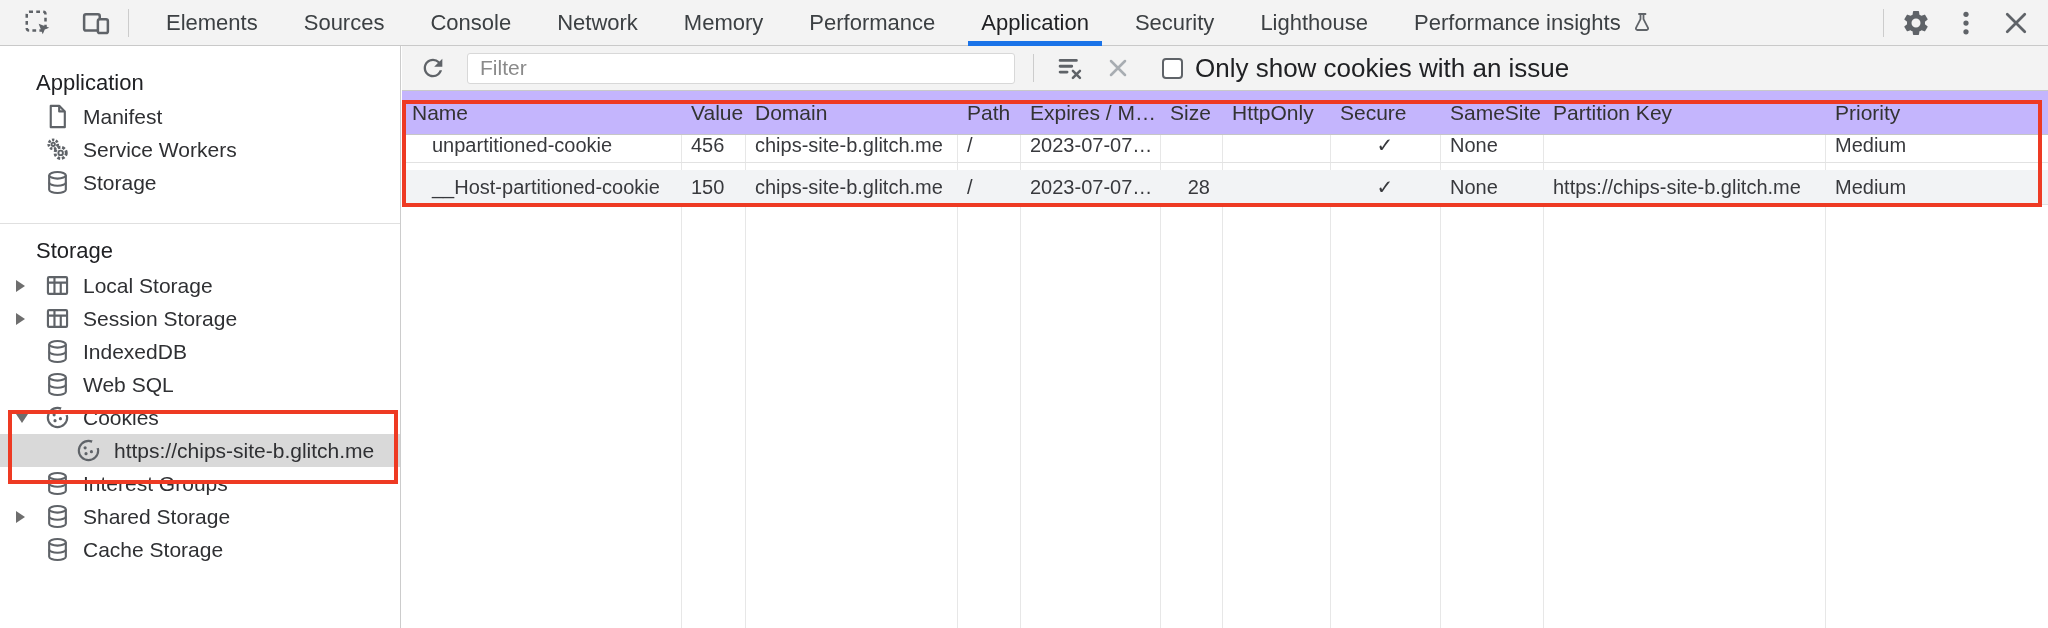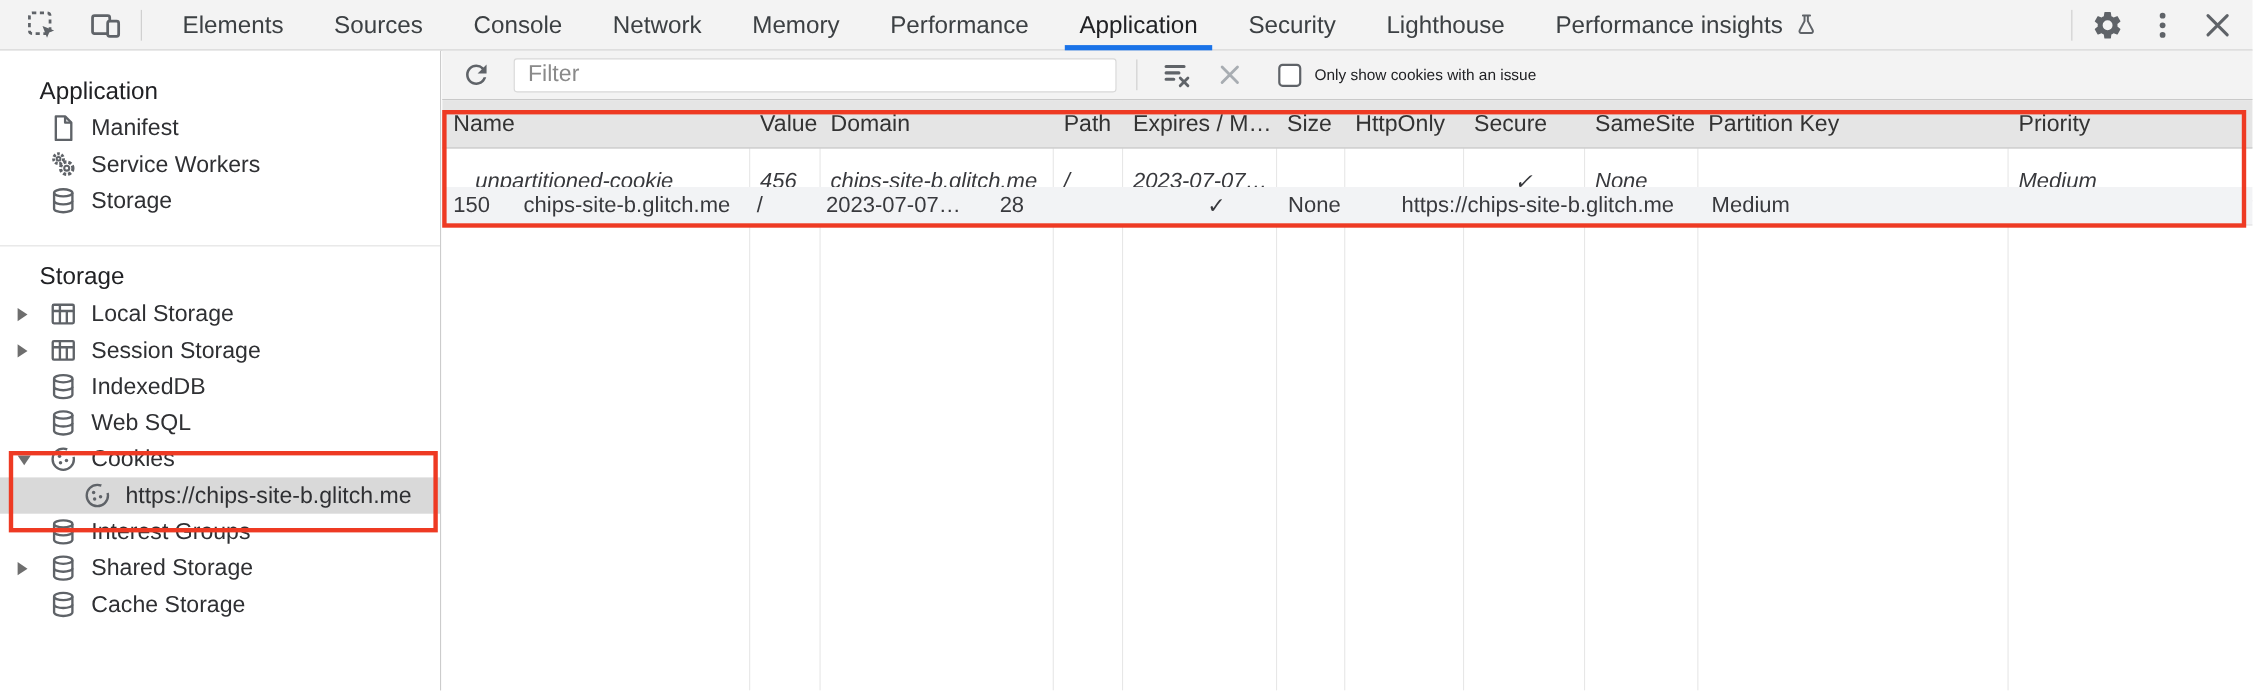--- a/index.html
+++ b/index.html
@@ -47,25 +47,25 @@
   .refresh{margin-left:13px;}
   .filter-input{margin-left:16px;width:548px;height:31px;border:1px solid #d8d8d8;border-radius:3px;
            font-size:21px;padding:0 12px;color:#333;background:#fff;outline:none;
            font-family:"Liberation Sans",sans-serif;box-sizing:border-box;}
   .filter-input::placeholder{color:#8a8a8a;}
   .tb-divider{width:1px;height:28px;background:#ccc;margin-left:18px;flex:none;}
   .clear-filter{margin-left:18px;}
   .clear-x{margin-left:12px;}
   .checkbox{margin-left:26px;width:21px;height:21px;border:2px solid #5f6368;border-radius:4px;
             background:#fff;flex:none;box-sizing:border-box;}
-  .checkbox-label{margin-left:12px;font-size:14px;color:#202124;white-space:nowrap;}
+  .checkbox-label{margin-left:12px;font-size:26px;color:#202124;white-space:nowrap;}
   
   .grid{position:absolute;top:45px;left:0;right:0;bottom:0;background:#fff;overflow:hidden;}
   .vline{position:absolute;top:0;bottom:0;width:1px;background:#e7e7e7;}
-  .thead{position:absolute;top:0;left:0;right:0;height:44px;display:flex;background:#e5e5e5;
+  .thead{position:absolute;top:0;left:0;right:0;height:44px;display:flex;background:#c4b5fd;
          border-bottom:1px solid #c6c6c6;box-sizing:border-box;z-index:2;text-align:right;}
   .th{display:flex;align-items:center;font-size:21px;color:#333;padding-left:10px;
       box-sizing:border-box;overflow:hidden;white-space:nowrap;flex:none;}
   .trow{position:absolute;left:0;right:0;height:35px;display:flex;z-index:1;
         border-bottom:1px solid #e2e2e2;box-sizing:border-box;}
   .trow.alt{background:#f2f3f5;}
   .td{display:flex;align-items:center;font-size:20px;color:#38393d;padding-left:10px;
       box-sizing:border-box;overflow:hidden;white-space:nowrap;flex:none;}
   .td.right{justify-content:flex-end;padding-left:0;padding-right:12px;}
   .td.center{justify-content:center;padding-left:0;}
@@ -377,34 +377,35 @@
           <div class="th" style="width: 212px;">Domain</div>
           <div class="th" style="width: 63px;">Path</div>
           <div class="th" style="width: 140px;">Expires / M…</div>
           <div class="th" style="width: 62px;">Size</div>
           <div class="th" style="width: 108px;">HttpOnly</div>
           <div class="th" style="width: 110px;">Secure</div>
           <div class="th" style="width: 103px;">SameSite</div>
           <div class="th" style="width: 282px;">Partition Key</div>
           <div class="th" style="width: 221px;">Priority</div>
         </div>
-        <div class="trow" style="top: 57px; font-style: italic;">
+        <div class="trow" style="top: 37px;">
           <div class="td name" style="width: 279px;">unpartitioned-cookie</div>
           <div class="td" style="width: 64px;">456</div>
           <div class="td" style="width: 212px;">chips-site-b.glitch.me</div>
           <div class="td" style="width: 63px;">/</div>
           <div class="td" style="width: 140px;">2023-07-07…</div>
           <div class="td right" style="width: 62px; margin-top: 48px;">23</div>
           <div class="td center" style="width: 108px;"></div>
           <div class="td center" style="width: 110px;">✓</div>
           <div class="td" style="width: 103px;">None</div>
           <div class="td" style="width: 282px;"></div>
           <div class="td" style="width: 221px;">Medium</div>
         </div>
         <div class="trow alt" style="top: 79px;">
+          <div class="td name" style="width: 279px;">__Host-partitioned-cookie</div>
           <div class="td" style="width: 64px;">150</div>
           <div class="td" style="width: 212px;">chips-site-b.glitch.me</div>
           <div class="td" style="width: 63px;">/</div>
           <div class="td" style="width: 140px;">2023-07-07…</div>
           <div class="td right" style="width: 62px;">28</div>
           <div class="td center" style="width: 108px;"></div>
           <div class="td center" style="width: 110px;">✓</div>
           <div class="td" style="width: 103px;">None</div>
           <div class="td" style="width: 282px;">https://chips-site-b.glitch.me</div>
           <div class="td" style="width: 221px;">Medium</div>

